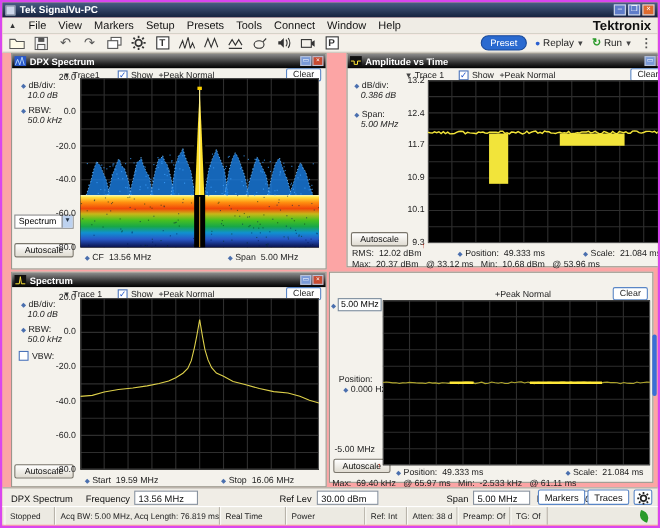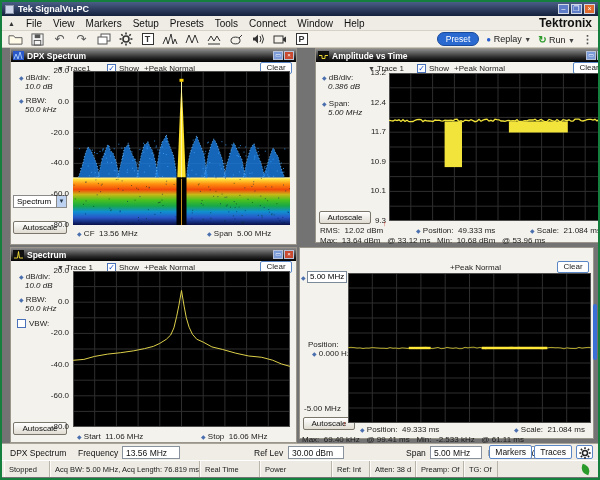--- a/index.html
+++ b/index.html
@@ -1,17 +1,17 @@
 <!DOCTYPE html>
 <html><head>
 <meta charset="utf-8">
 <style>
 *{margin:0;padding:0;box-sizing:border-box;font-family:"Liberation Sans",sans-serif;}
 body{background:#000;width:600px;height:480px;overflow:hidden;}
-#app{position:relative;width:600px;height:480px;background:#737373;border:2px solid #15803d;overflow:hidden;}
+#app{position:relative;width:600px;height:480px;background:#fca5a5;border:2px solid #d946ef;overflow:hidden;}
 
 .tbar{position:absolute;left:0;top:0;right:0;height:14px;background:linear-gradient(#4a5f86,#14203c);display:flex;align-items:center;gap:4px;padding:0 3px;}
 .appico{width:9px;height:9px;background:#cdd6ea;border:1px solid #8a93a8;}
 .ttl{color:#fff;font-size:9px;font-weight:bold;}
 .winbtns{margin-left:auto;display:flex;gap:2px;}
 .wbtn{width:11px;height:10px;font-size:7px;line-height:8px;text-align:center;color:#fff;border:1px solid #cfd6e6;cursor:default;}
 .wb-blue{background:#5f7cc9;}
 .wb-close{background:#df6a2e;}
 
 .menubar{position:absolute;top:14px;left:0;right:0;height:15px;background:#efece5;border-bottom:1px solid #d6d2c8;display:flex;align-items:center;gap:11px;padding:0 6px;font-size:10px;color:#111;}
@@ -619,21 +619,21 @@
         <rect x="0.5" y="0.5" width="217" height="147" fill="none" stroke="#4d4d4d"></rect>
         <rect x="55.6" y="48.4" width="17.4" height="45.7" fill="#f2e43a"></rect>
         <rect x="119.9" y="48.4" width="58.9" height="11.1" fill="#f2e43a"></rect>
         <polyline points="0,47.3 2,47.7 4,48.0 6,46.9 8,47.6 10,46.8 12,48.4 14,46.7 16,48.4 18,47.2 20,48.7 22,48.6 24,48.5 26,47.3 28,46.6 30,46.3 32,46.5 34,48.6 36,47.3 38,47.8 40,48.0 42,48.2 44,48.5 46,47.0 48,47.4 50,47.1 52,47.9 54,48.2 56,47.2 58,47.3 60,47.3 62,47.2 64,47.7 66,46.3 68,46.2 70,48.4 72,47.8 74,48.7 76,47.1 78,47.3 80,47.8 82,46.7 84,47.7 86,48.7 88,48.1 90,46.3 92,48.3 94,47.2 96,46.5 98,46.2 100,48.1 102,47.3 104,48.3 106,46.2 108,46.7 110,46.8 112,48.0 114,48.0 116,48.3 118,47.6 120,47.3 122,48.0 124,47.7 126,48.0 128,46.6 130,48.7 132,48.4 134,48.1 136,47.7 138,47.9 140,46.9 142,47.0 144,47.0 146,46.3 148,47.8 150,47.4 152,46.4 154,47.6 156,48.7 158,48.4 160,46.5 162,47.2 164,48.0 166,48.5 168,46.5 170,48.1 172,48.7 174,46.6 176,47.1 178,47.7 180,46.8 182,48.2 184,48.1 186,46.2 188,46.1 190,46.2 192,47.6 194,48.0 196,47.5 198,46.6 200,46.4 202,46.4 204,47.1 206,46.3 208,47.9 210,46.4 212,47.6 214,46.6 216,47.9 218,46.6 " fill="none" stroke="#f2e43a" stroke-width="1.3"></polyline>
       </svg>
     <span class="trig" style="left:67px;top:171px;">↑</span>
 
     <span class="ctl" style="left:4px;top:177px;"><span>RMS:</span>&nbsp; <span>12.02 dBm</span></span>
     <span class="ctl" style="left:100px;top:177px;"><span class="diamond">◆</span> <span>Position:</span>&nbsp; <span>49.333 ms</span></span>
     <span class="ctl" style="left:214px;top:177px;"><span class="diamond">◆</span> <span>Scale:</span>&nbsp; <span>21.084 ms</span></span>
-    <span class="ctl" style="left:4px;top:187px;"><span>Max:</span>&nbsp; <span>13.64 dBm</span>&nbsp;&nbsp; <span>@  33.12 ms</span>&nbsp;&nbsp; <span>Min:</span>&nbsp; <span>10.68 dBm</span>&nbsp;&nbsp; <span>@  53.96 ms</span></span>
+    <span class="ctl" style="left:4px;top:187px;"><span>Max:</span>&nbsp; <span>20.37 dBm</span>&nbsp;&nbsp; <span>@  33.12 ms</span>&nbsp;&nbsp; <span>Min:</span>&nbsp; <span>10.68 dBm</span>&nbsp;&nbsp; <span>@  53.96 ms</span></span>
   </div>
 
   <div class="panel" style="left:8px;top:245px;width:287px;height:196px;">
     <div class="phead">
       <svg class="picon" viewBox="0 0 11 9">
           <rect width="11" height="9" fill="#101010"></rect>
           <path d="M1 8L4.5 8 5.5 1.5 6.5 8 10 8" stroke="#ffe838" fill="none" stroke-width="0.9"></path>
         </svg>
       <span class="ptitle">Spectrum</span>
       <span class="pbtns">
@@ -680,21 +680,21 @@
         <line x1="151.9" y1="0" x2="151.9" y2="156" stroke="#2e2e2e" stroke-width="1"></line>
         <line x1="0" y1="109.2" x2="217" y2="109.2" stroke="#2e2e2e" stroke-width="1"></line>
         <line x1="173.6" y1="0" x2="173.6" y2="156" stroke="#2e2e2e" stroke-width="1"></line>
         <line x1="0" y1="124.8" x2="217" y2="124.8" stroke="#2e2e2e" stroke-width="1"></line>
         <line x1="195.3" y1="0" x2="195.3" y2="156" stroke="#2e2e2e" stroke-width="1"></line>
         <line x1="0" y1="140.4" x2="217" y2="140.4" stroke="#2e2e2e" stroke-width="1"></line>
         <rect x="0.5" y="0.5" width="216" height="155" fill="none" stroke="#4d4d4d"></rect>
         <polyline points="0.0,89.3 10.9,88.4 21.7,85.4 34.7,83.1 47.7,81.7 60.8,79.8 71.6,77.6 80.3,75.4 86.8,72.4 93.3,68.3 97.7,64.0 100.9,56.9 103.7,45.2 105.9,34.3 108.5,19.5 111.1,35.1 113.3,46.8 116.1,56.2 119.4,63.2 123.7,68.2 130.2,71.1 138.9,75.9 149.7,78.5 162.8,82.2 175.8,85.0 188.8,86.3 199.6,89.2 208.3,92.9 217.0,95.4 " fill="none" stroke="#ddd04a" stroke-width="1"></polyline>
       </svg>
 
-    <span class="ctl" style="left:66px;top:184px;"><span class="diamond">◆</span> <span>Start</span>&nbsp; <span>11.06 MHz</span></span>
+    <span class="ctl" style="left:66px;top:184px;"><span class="diamond">◆</span> <span>Start</span>&nbsp; <span>19.59 MHz</span></span>
     <span class="ctl" style="left:190px;top:184px;"><span class="diamond">◆</span> <span>Stop</span>&nbsp; <span>16.06 MHz</span></span>
   </div>
 
   <div class="panel" style="left:297px;top:245px;width:295px;height:192px;">
     <span class="ctl" style="left:150px;top:15px;">+Peak Normal</span>
     <span class="clearbtn">Clear</span>
 
     <span class="diamond" style="position:absolute;left:1px;top:26px;">◆</span>
     <span class="inputbox" style="left:7px;top:23px;width:40px;height:12px;">5.00 MHz</span>
     <span class="side" style="left:8px;top:92px;">Position:</span>
@@ -724,21 +724,21 @@
         <line x1="0" y1="135.0" x2="243" y2="135.0" stroke="#2e2e2e" stroke-width="1"></line>
         <rect x="0.5" y="0.5" width="242" height="149" fill="none" stroke="#4d4d4d"></rect>
         <polyline points="0,74.8 3,74.3 6,74.6 9,75.1 12,74.9 15,75.6 18,75.1 21,75.2 24,74.6 27,74.8 30,75.1 33,75.3 36,75.3 39,75.6 42,74.6 45,75.3 48,75.1 51,75.7 54,74.9 57,75.2 60,75.5 63,74.7 66,75.0 69,75.7 72,74.7 75,74.4 78,74.3 81,74.6 84,75.7 87,75.1 90,74.4 93,75.7 96,75.4 99,74.3 102,75.0 105,75.4 108,74.8 111,75.7 114,75.6 117,74.3 120,74.9 123,74.3 126,74.2 129,75.1 132,74.3 135,75.3 138,75.8 141,74.5 144,74.8 147,75.5 150,74.5 153,74.5 156,75.5 159,75.0 162,74.3 165,74.3 168,75.3 171,74.2 174,75.1 177,74.5 180,74.6 183,74.4 186,74.7 189,74.6 192,75.6 195,75.7 198,75.3 201,74.6 204,74.4 207,74.8 210,74.7 213,75.0 216,75.8 219,74.8 222,75.4 225,75.5 228,75.6 231,74.3 234,75.2 237,74.7 240,74.4 243,74.5 " fill="none" stroke="#b0a62c" stroke-width="1"></polyline>
         <line x1="60.8" y1="75" x2="82.6" y2="75" stroke="#ffe838" stroke-width="2.4"></line>
         <line x1="133.7" y1="75" x2="199.3" y2="75" stroke="#ffe838" stroke-width="2.4"></line>
       </svg>
     <span class="trig" style="left:43px;top:172px;">↑</span>
 
     <span class="ctl" style="left:60px;top:177px;"><span class="diamond">◆</span> <span>Position:</span>&nbsp; <span>49.333 ms</span></span>
     <span class="ctl" style="left:214px;top:177px;"><span class="diamond">◆</span> <span>Scale:</span>&nbsp; <span>21.084 ms</span></span>
-    <span class="ctl" style="left:2px;top:187px;"><span>Max:</span>&nbsp; <span>69.40 kHz</span>&nbsp;&nbsp; <span>@  99.41 ms</span>&nbsp;&nbsp; <span>Min:</span>&nbsp; <span>-2.533 kHz</span>&nbsp;&nbsp; <span>@  61.11 ms</span></span>
+    <span class="ctl" style="left:2px;top:187px;"><span>Max:</span>&nbsp; <span>69.40 kHz</span>&nbsp;&nbsp; <span>@  65.97 ms</span>&nbsp;&nbsp; <span>Min:</span>&nbsp; <span>-2.533 kHz</span>&nbsp;&nbsp; <span>@  61.11 ms</span></span>
   </div>
 
   <div class="setbar">
     <span style="left:8px;top:4px;">DPX Spectrum</span>
     <span style="left:76px;top:4px;">Frequency</span>
     <div class="setinput" style="left:120px;top:2px;width:58px;">13.56 MHz</div>
     <span style="left:252px;top:4px;">Ref Lev</span>
     <div class="setinput" style="left:286px;top:2px;width:56px;">30.00 dBm</div>
     <span style="left:404px;top:4px;">Span</span>
     <div class="setinput" style="left:428px;top:2px;width:52px;">5.00 MHz</div>

